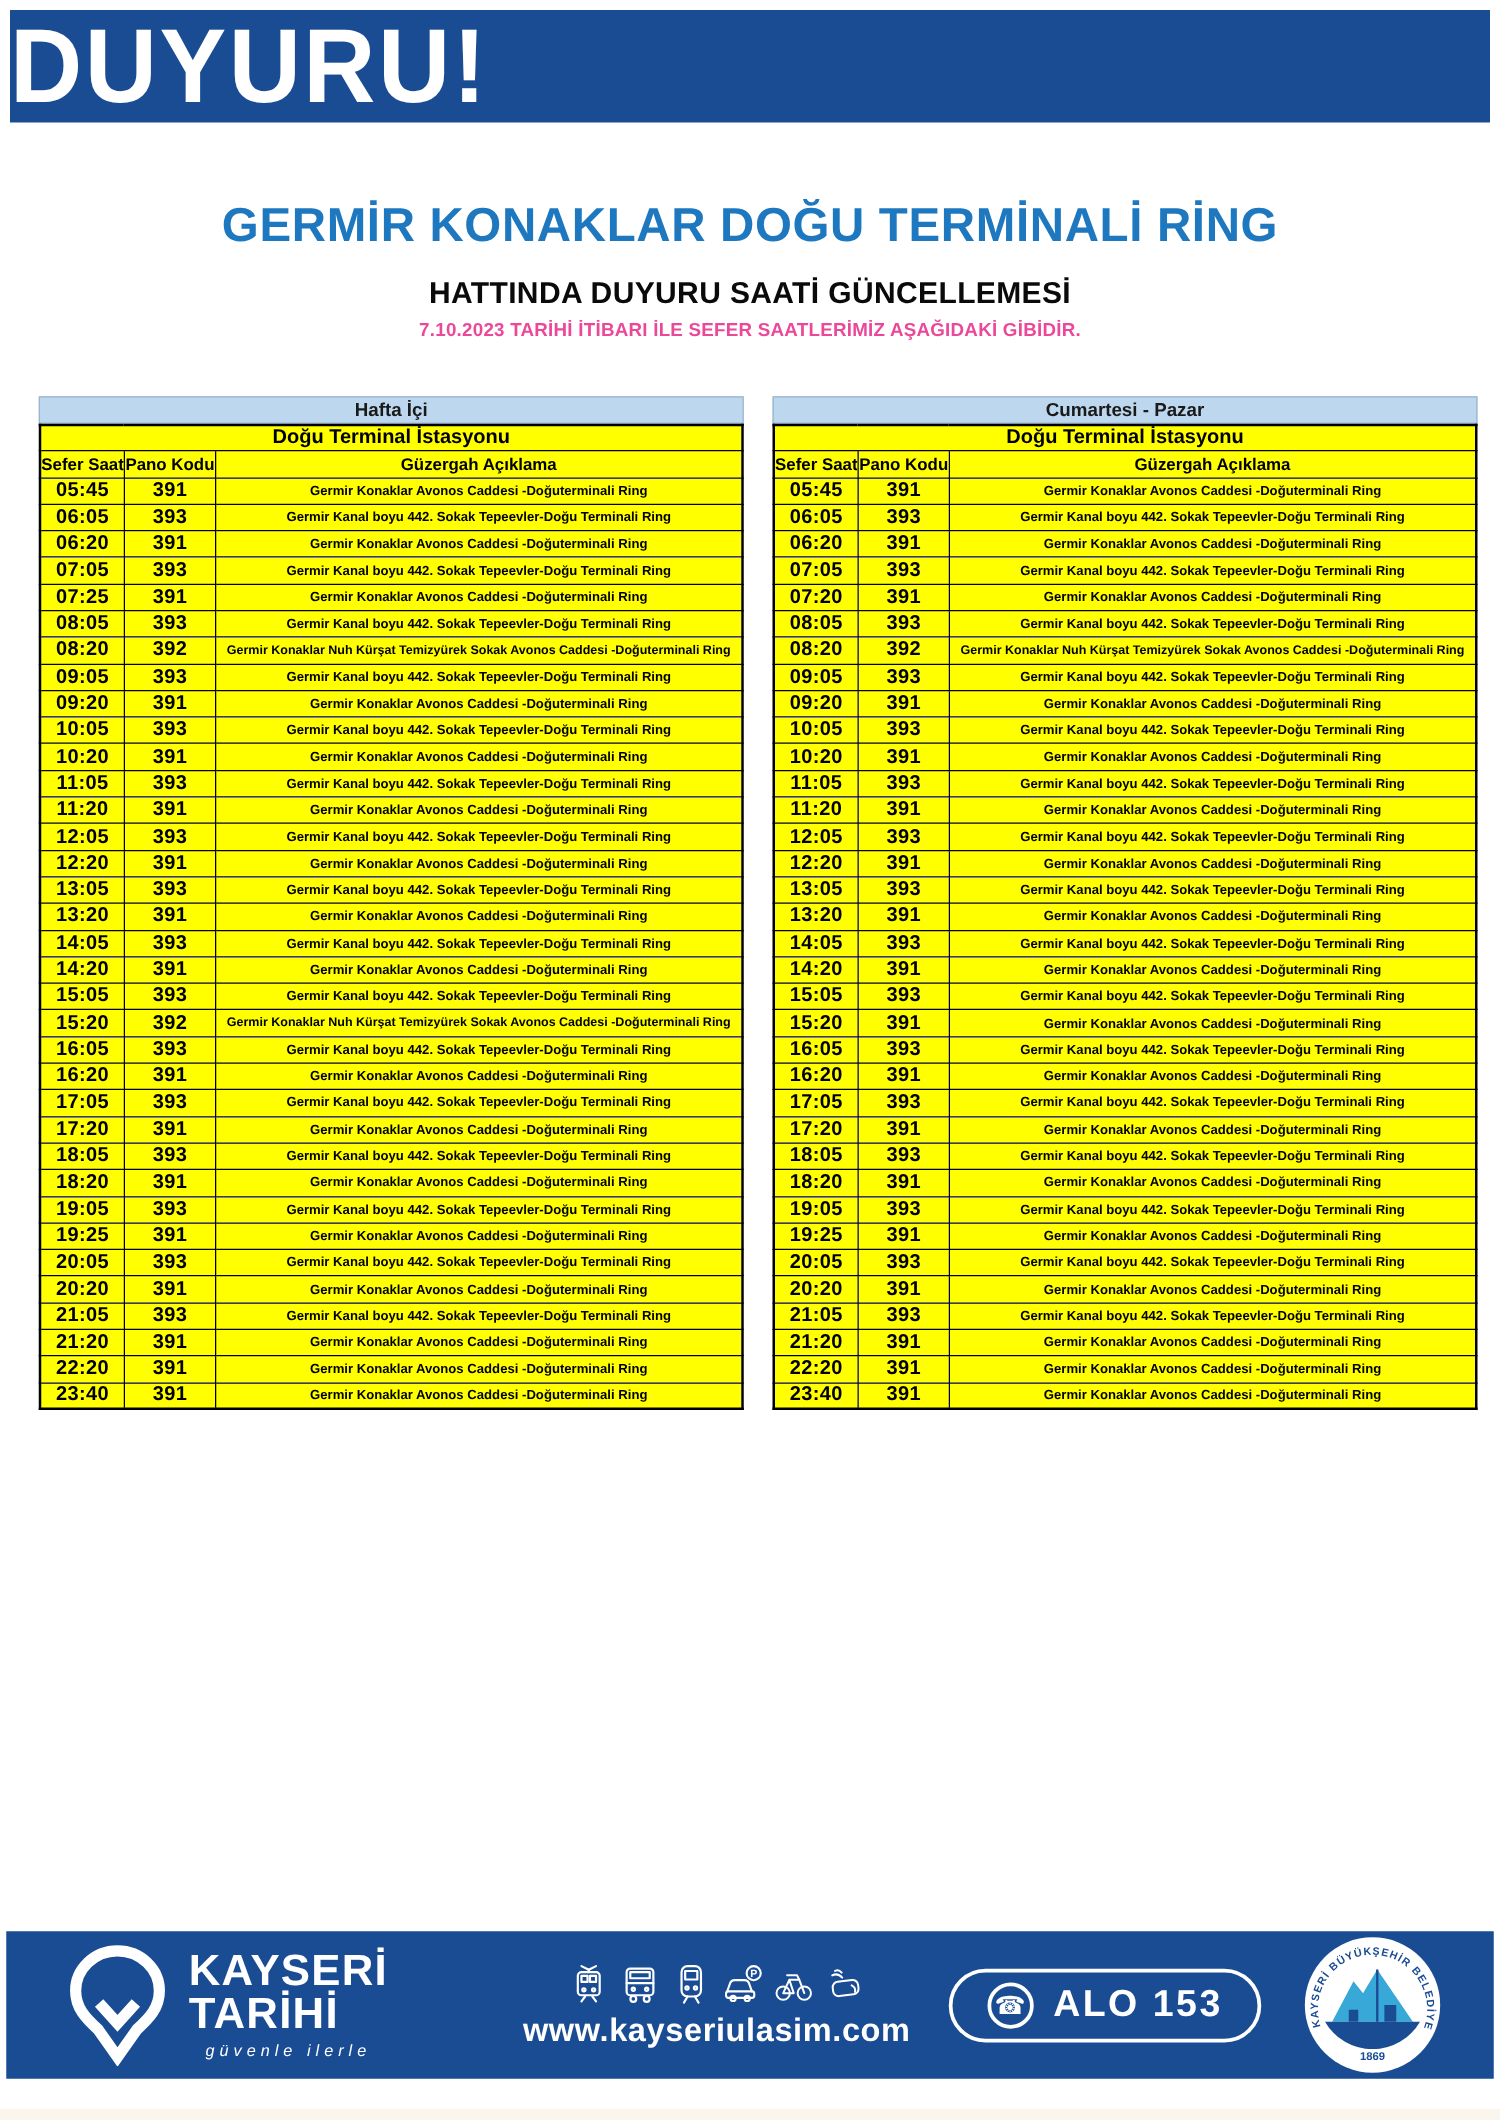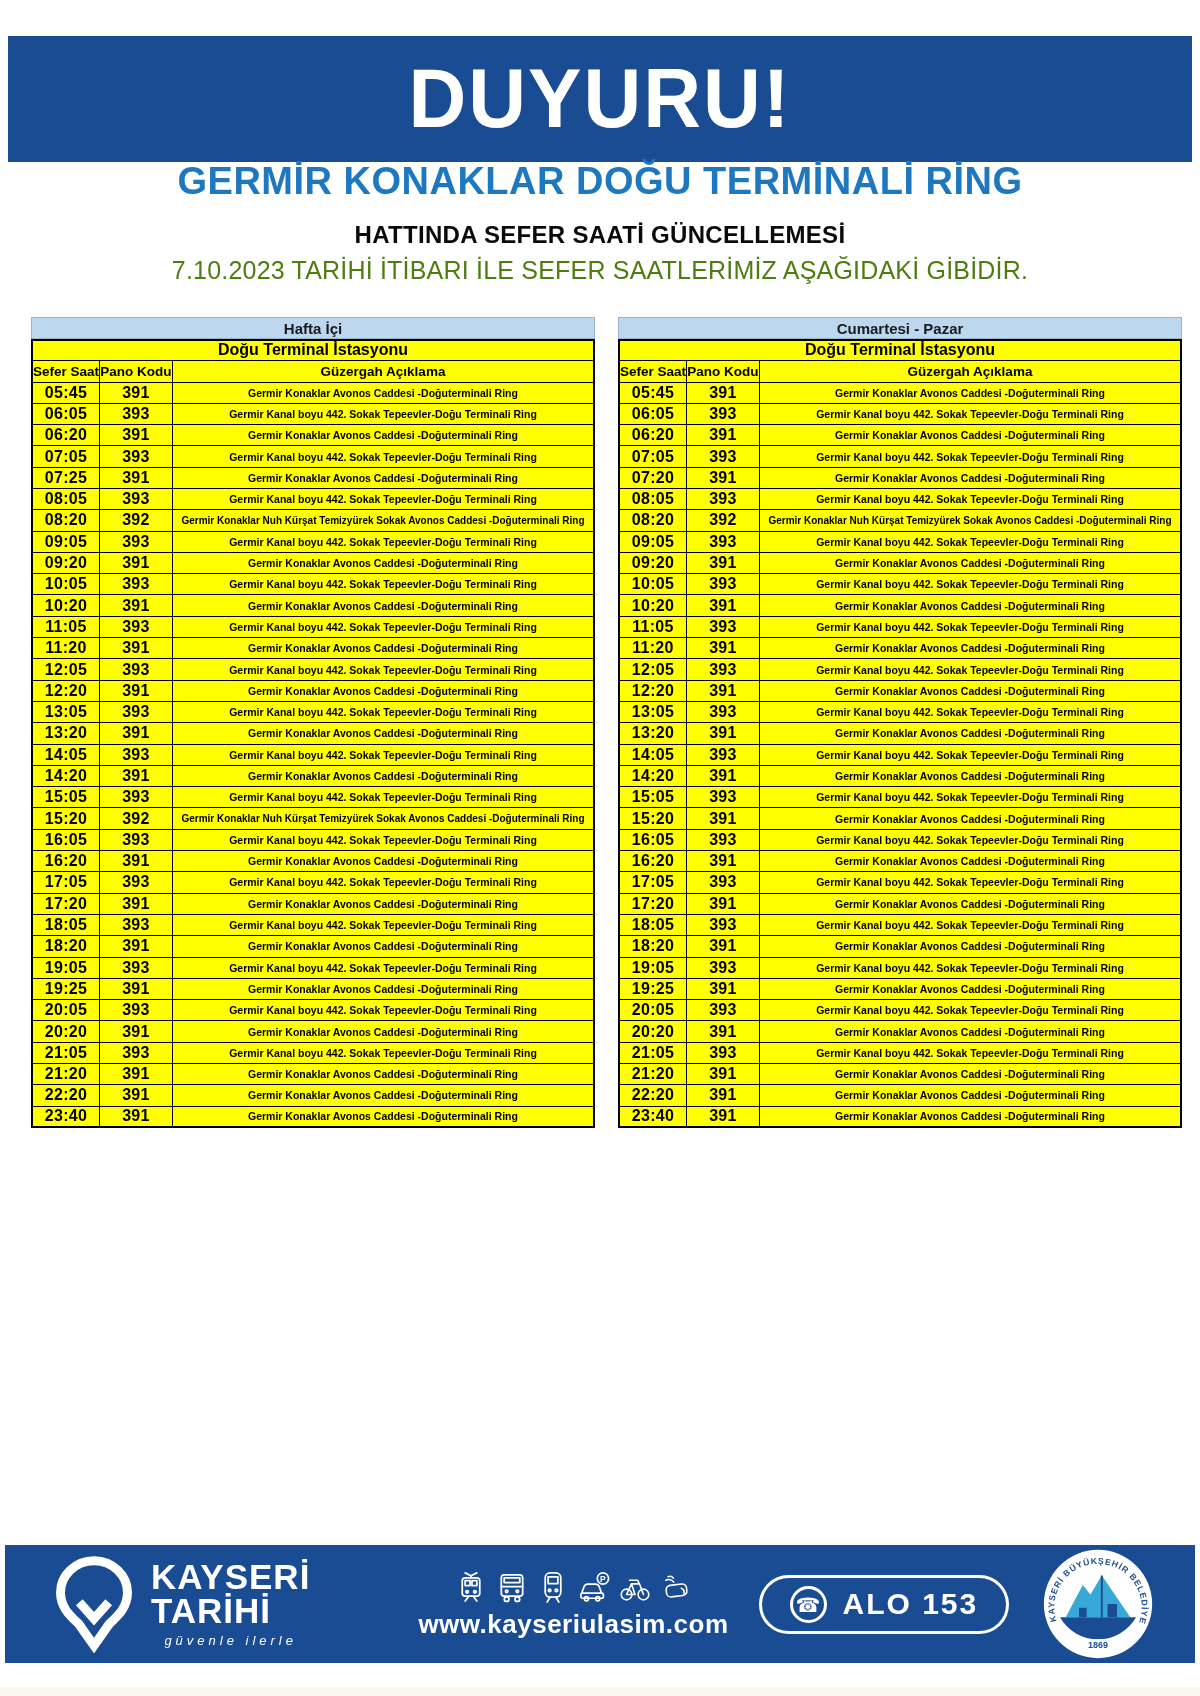--- a/index.html
+++ b/index.html
@@ -5,40 +5,40 @@
   * { margin:0; padding:0; box-sizing:border-box; }
   html,body { width:1200px; }
   body {
     width:1200px; height:1696px; position:relative; background:#ffffff;
     font-family:"Liberation Sans", sans-serif; overflow:hidden;
   }
   .page { position:absolute; inset:0; }
 
   
   .banner {
-    position:absolute; top:8px; left:8px; right:8px; height:126px;
-    background:#1A4C94; display:flex; align-items:center; justify-content:center;margin-top:28px;
+    position:absolute; top:8px; left:8px; right:8px; height:90px;
+    background:#1A4C94; display:flex; align-items:center; 
   }
   .banner-title {
     color:#ffffff; font-size:80px; font-weight:900; letter-spacing:2px;
     transform:scaleY(1.05);
   }
 
   
   .route-title {
     position:absolute; top:160px; left:0; width:100%; text-align:center;
     color:#1E78C0; font-size:38px; font-weight:900; letter-spacing:.5px;
   }
   .subtitle {
     position:absolute; top:221px; left:0; width:100%; text-align:center;
     color:#0a0a0a; font-size:24px; font-weight:900; letter-spacing:.3px;
   }
   .dateline {
     position:absolute; top:256px; left:0; width:100%; text-align:center;
-    color:#4d7c0f; font-size:25px; font-weight:400; letter-spacing:.2px;
+    color:#ec4899; font-size:15px; font-weight:700; letter-spacing:.2px;
   }
 
   
   .tables { position:absolute; top:317px; left:31px; width:1151px; display:flex; gap:23px; }
   .sched { flex:1; min-width:0; }
   .day-head {
     height:22px; line-height:22px; background:#BDD7EE; border:1px solid #9ab4cc;
     text-align:center; font-size:15px; font-weight:700; color:#1a1a1a;
   }
   table.grid { width:100%; border-collapse:collapse; table-layout:fixed; border:2px solid #000; }
@@ -87,21 +87,21 @@
 </head>
 <body>
 
 <div class="page">
 
   <div class="banner">
     <span class="banner-title">DUYURU!</span>
   </div>
 
   <div class="route-title">GERMİR KONAKLAR DOĞU TERMİNALİ RİNG</div>
-  <div class="subtitle">HATTINDA SEFER SAATİ GÜNCELLEMESİ</div>
+  <div class="subtitle">HATTINDA DUYURU SAATİ GÜNCELLEMESİ</div>
   <div class="dateline">7.10.2023 TARİHİ İTİBARI İLE SEFER SAATLERİMİZ AŞAĞIDAKİ GİBİDİR.</div>
 
   <div class="tables">
     <div class="sched">
       <div class="day-head">Hafta İçi</div>
       <div class="tbl-host">
           <table class="grid">
             <colgroup>
               <col style="width: 12%;">
               <col style="width: 13%;">

